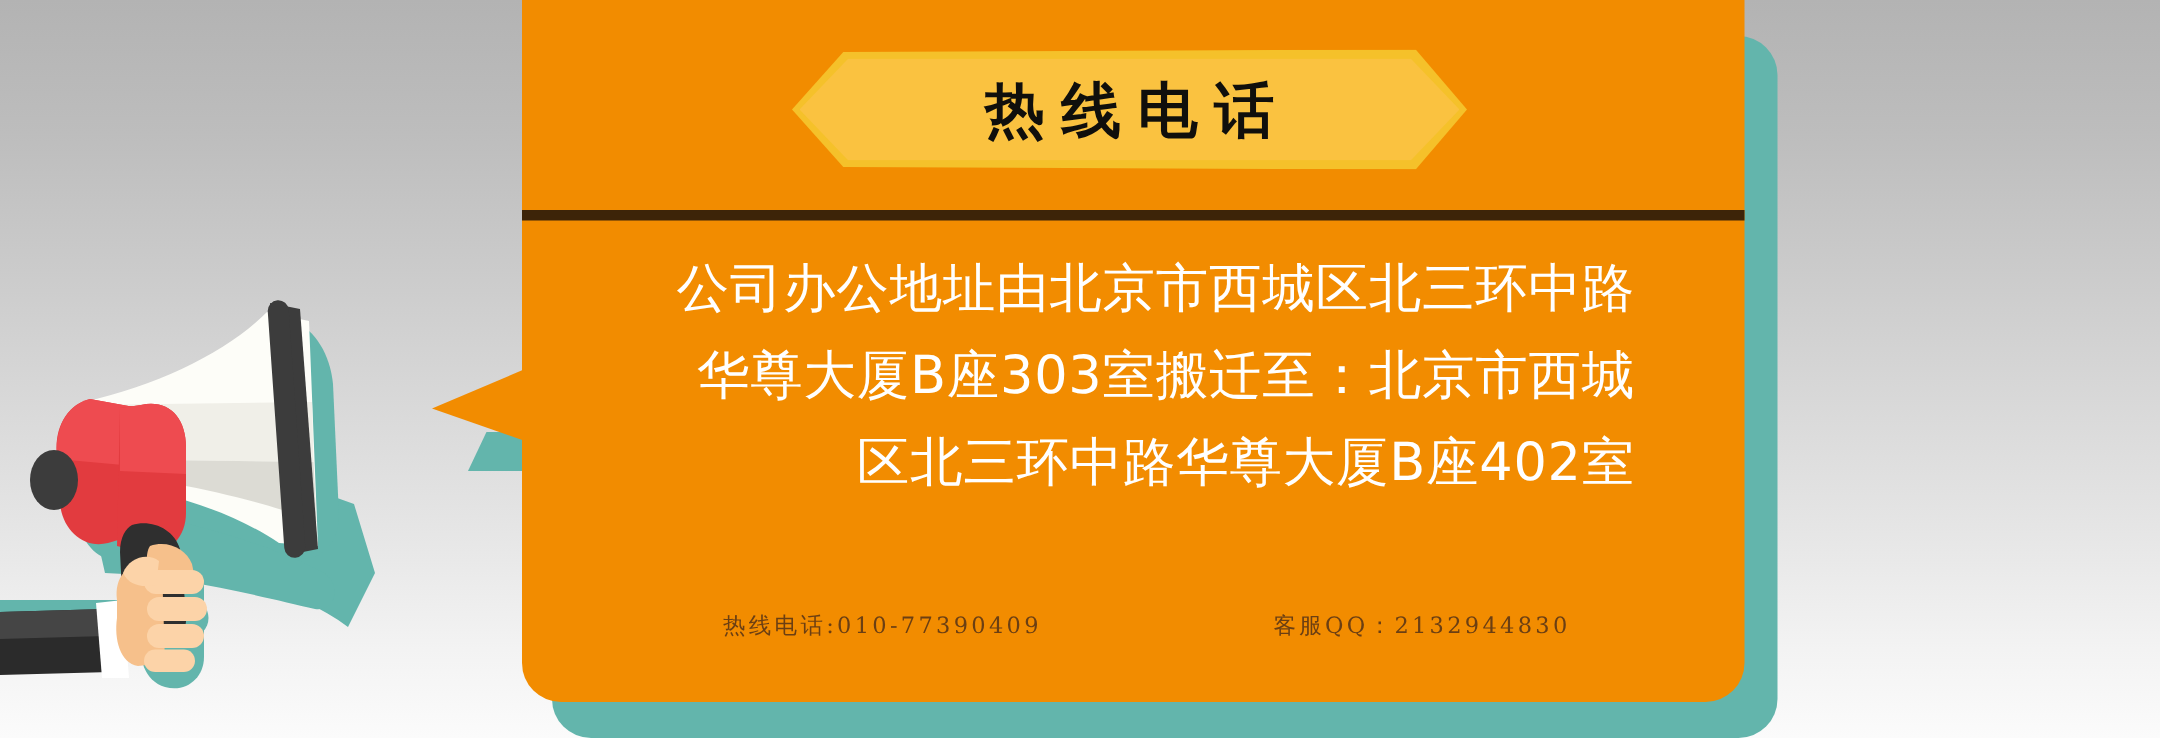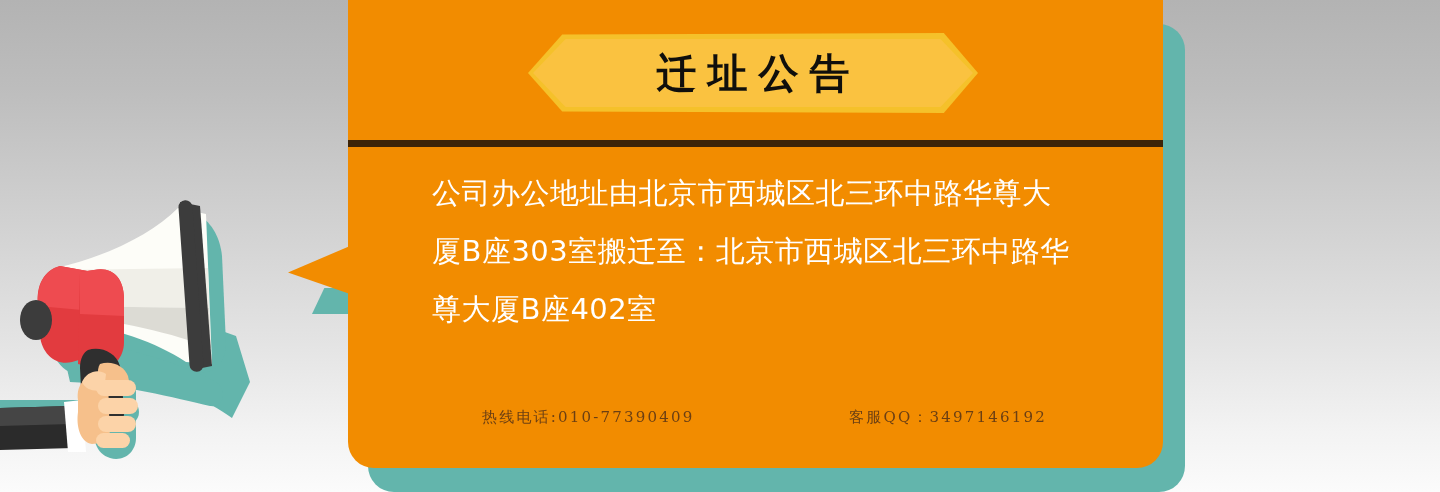--- a/index.html
+++ b/index.html
@@ -106,28 +106,29 @@
     left: 348px;
     top: 140px;
     width: 815px;
     height: 7px;
     background: #3d2408;
   }
 
   
   .body-text {
     position: absolute;
-    left: 432px;
+    left: 444px;
     top: 164px;
     width: 646px;
     color: #ffffff;
-    font-size: 29px;
+    font-size: 35px;
     line-height: 58px;
     letter-spacing: 0.5px;
     font-family: "DejaVu Sans", "Liberation Sans", sans-serif;
+    text-align: right;
   }
 
   
   .footer {
     position: absolute;
     left: 444px;
     top: 408px;
     width: 646px;
     height: 26px;
   }
@@ -216,25 +217,25 @@
 
   <div class="tail-shadow"></div>
 
   <div class="card"></div>
 
   <div class="tail"></div>
 
   <div class="banner-wrap">
     <div class="banner-rough"></div>
     <div class="banner-face"></div>
-    <div class="banner-title">迁址公告</div>
+    <div class="banner-title">热线电话</div>
   </div>
 
   <div class="divider"></div>
 
   <div class="body-text">公司办公地址由北京市西城区北三环中路华尊大厦B座303室搬迁至：北京市西城区北三环中路华尊大厦B座402室</div>
 
   <div class="footer">
     <div class="footer-item footer-phone">热线电话:010-77390409</div>
-    <div class="footer-item footer-qq">客服QQ：3497146192</div>
+    <div class="footer-item footer-qq">客服QQ：2132944830</div>
   </div>
 
 </div>
 
 </body></html>

